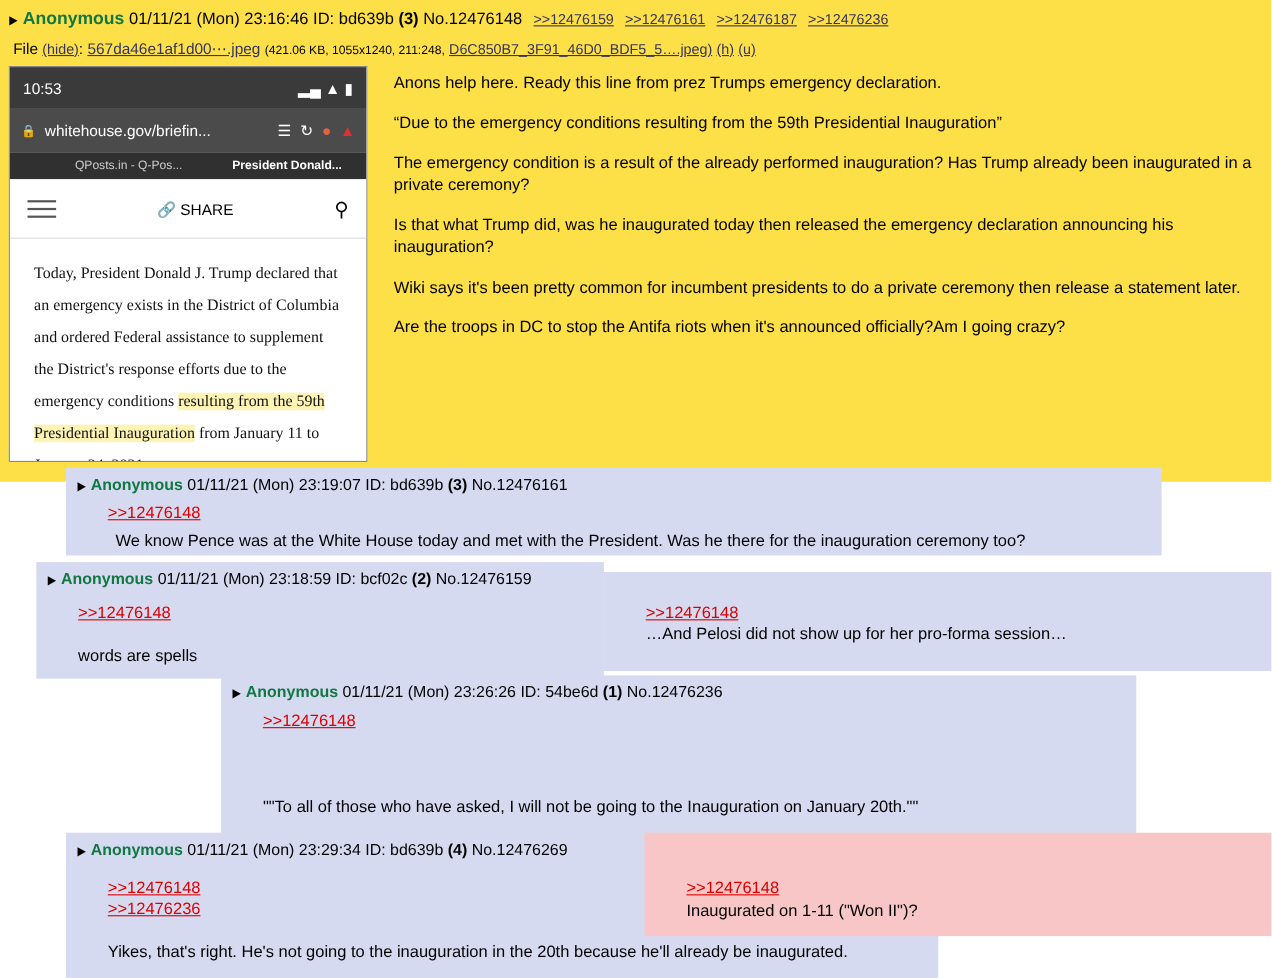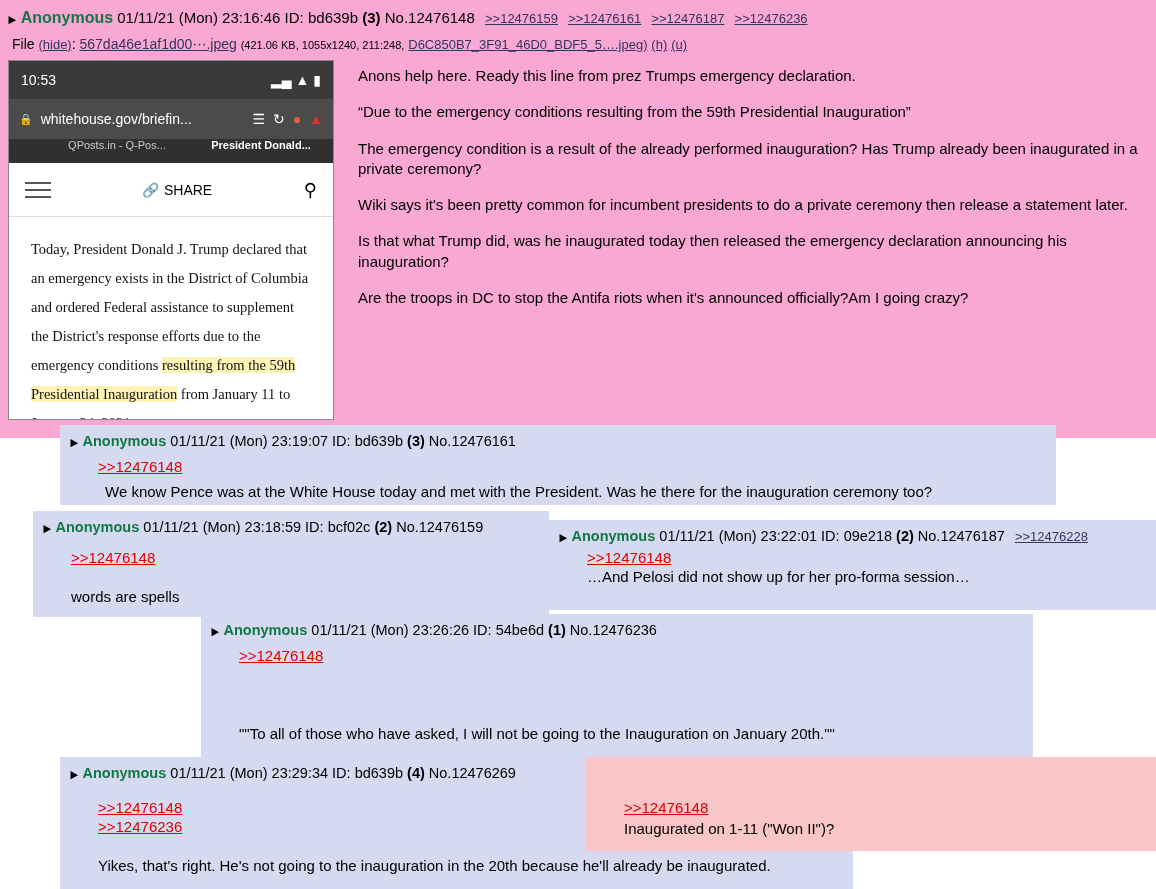--- a/index.html
+++ b/index.html
@@ -66,21 +66,21 @@
     line-height: 1.35;
   }
   .body p {
     margin: 0 0 16px 0;
   }
   .body p:last-child { margin-bottom: 0; }
 
   
   #op {
     left: 0; top: 0; width: 1156px; height: 438px;
-    background: #f9a8d4;
+    background: #fde047;
   }
   #op-meta {
     position: absolute; left: 8px; top: 8px;
     font-size: 15px;
   }
   #op-meta .name { font-size: 16px; }
   #op-file {
     position: absolute; left: 12px; top: 36px;
     font-size: 14px;
   }
@@ -104,21 +104,21 @@
     display: flex; align-items: center; justify-content: space-between;
     padding: 0 12px; font-size: 14px; box-sizing: border-box;
   }
   #phone-url {
     height: 40px; background: #4b4b4b; color: #fff;
     display: flex; align-items: center; padding: 0 10px;
     font-size: 14px; box-sizing: border-box; gap: 8px;
   }
   #phone-tabs {
     height: 24px; background: #303030; color: #ccc;
-    display: flex; font-size: 11px;
+    display: flex; align-items: center; font-size: 11px;
     box-sizing: border-box;
     padding-left: 36px;
   }
   #phone-tabs .tab { flex: 1; text-align: center; }
   #phone-tabs .tab.active { color: #fff; font-weight: bold; }
   #phone-toolbar {
     height: 54px; background: #fff; border-bottom: 1px solid #ddd;
     display: flex; align-items: center; justify-content: space-between;
     padding: 0 16px; box-sizing: border-box; font-size: 14px;
   }
@@ -200,22 +200,22 @@
     </div>
     <div id="phone-article">
       <span>Today, President Donald J. Trump declared that an emergency exists in the District of Columbia and ordered Federal assistance to supplement the District's response efforts due to the emergency conditions </span><span class="hl">resulting from the 59th Presidential Inauguration</span><span> from January 11 to January 24, 2021.</span>
     </div>
   </div>
 
   <div class="body" style="position:absolute; left:358px; top:66px; width:790px;">
     <p>Anons help here. Ready this line from prez Trumps emergency declaration.</p>
     <p>“Due to the emergency conditions resulting from the 59th Presidential Inauguration”</p>
     <p>The emergency condition is a result of the already performed inauguration? Has Trump already been inaugurated in a private ceremony?</p>
+    <p>Is that what Trump did, was he inaugurated today then released the emergency declaration announcing his inauguration?</p>
     <p>Wiki says it's been pretty common for incumbent presidents to do a private ceremony then release a statement later.</p>
-    <p>Is that what Trump did, was he inaugurated today then released the emergency declaration announcing his inauguration?</p>
     <p>Are the troops in DC to stop the Antifa riots when it's announced officially?Am I going crazy?</p>
   </div>
 </div>
 
 <div class="post" id="r1">
   <div class="meta meta-row">
     <span class="arrow">▶</span>
     <span class="name">Anonymous</span>
     <span class="datetime">01/11/21 (Mon) 23:19:07</span>
     <span>ID:</span>
@@ -235,30 +235,20 @@
     <span>ID:</span>
     <span>bcf02c</span>
     <span style="font-weight:bold">(2)</span>
     <span>No.12476159</span>
   </div>
   <a class="quotelink quotes" style="top:38px;">&gt;&gt;12476148</a>
   <div class="text" style="left:38px; top:77px; width:460px;">words are spells</div>
 </div>
 
 <div class="post" id="r3">
-  <div class="meta meta-row">
-    <span class="arrow">▶</span>
-    <span class="name">Anonymous</span>
-    <span class="datetime">01/11/21 (Mon) 23:22:01</span>
-    <span>ID:</span>
-    <span>09e218</span>
-    <span style="font-weight:bold">(2)</span>
-    <span>No.12476187</span>
-    <span class="backlink">&gt;&gt;12476228</span>
-  </div>
   <a class="quotelink quotes" style="top:29px;">&gt;&gt;12476148</a>
   <div class="text" style="left:38px; top:48px; width:550px;">…And Pelosi did not show up for her pro-forma session…</div>
 </div>
 
 <div class="post" id="r4">
   <div class="meta meta-row">
     <span class="arrow">▶</span>
     <span class="name">Anonymous</span>
     <span class="datetime">01/11/21 (Mon) 23:26:26</span>
     <span>ID:</span>

